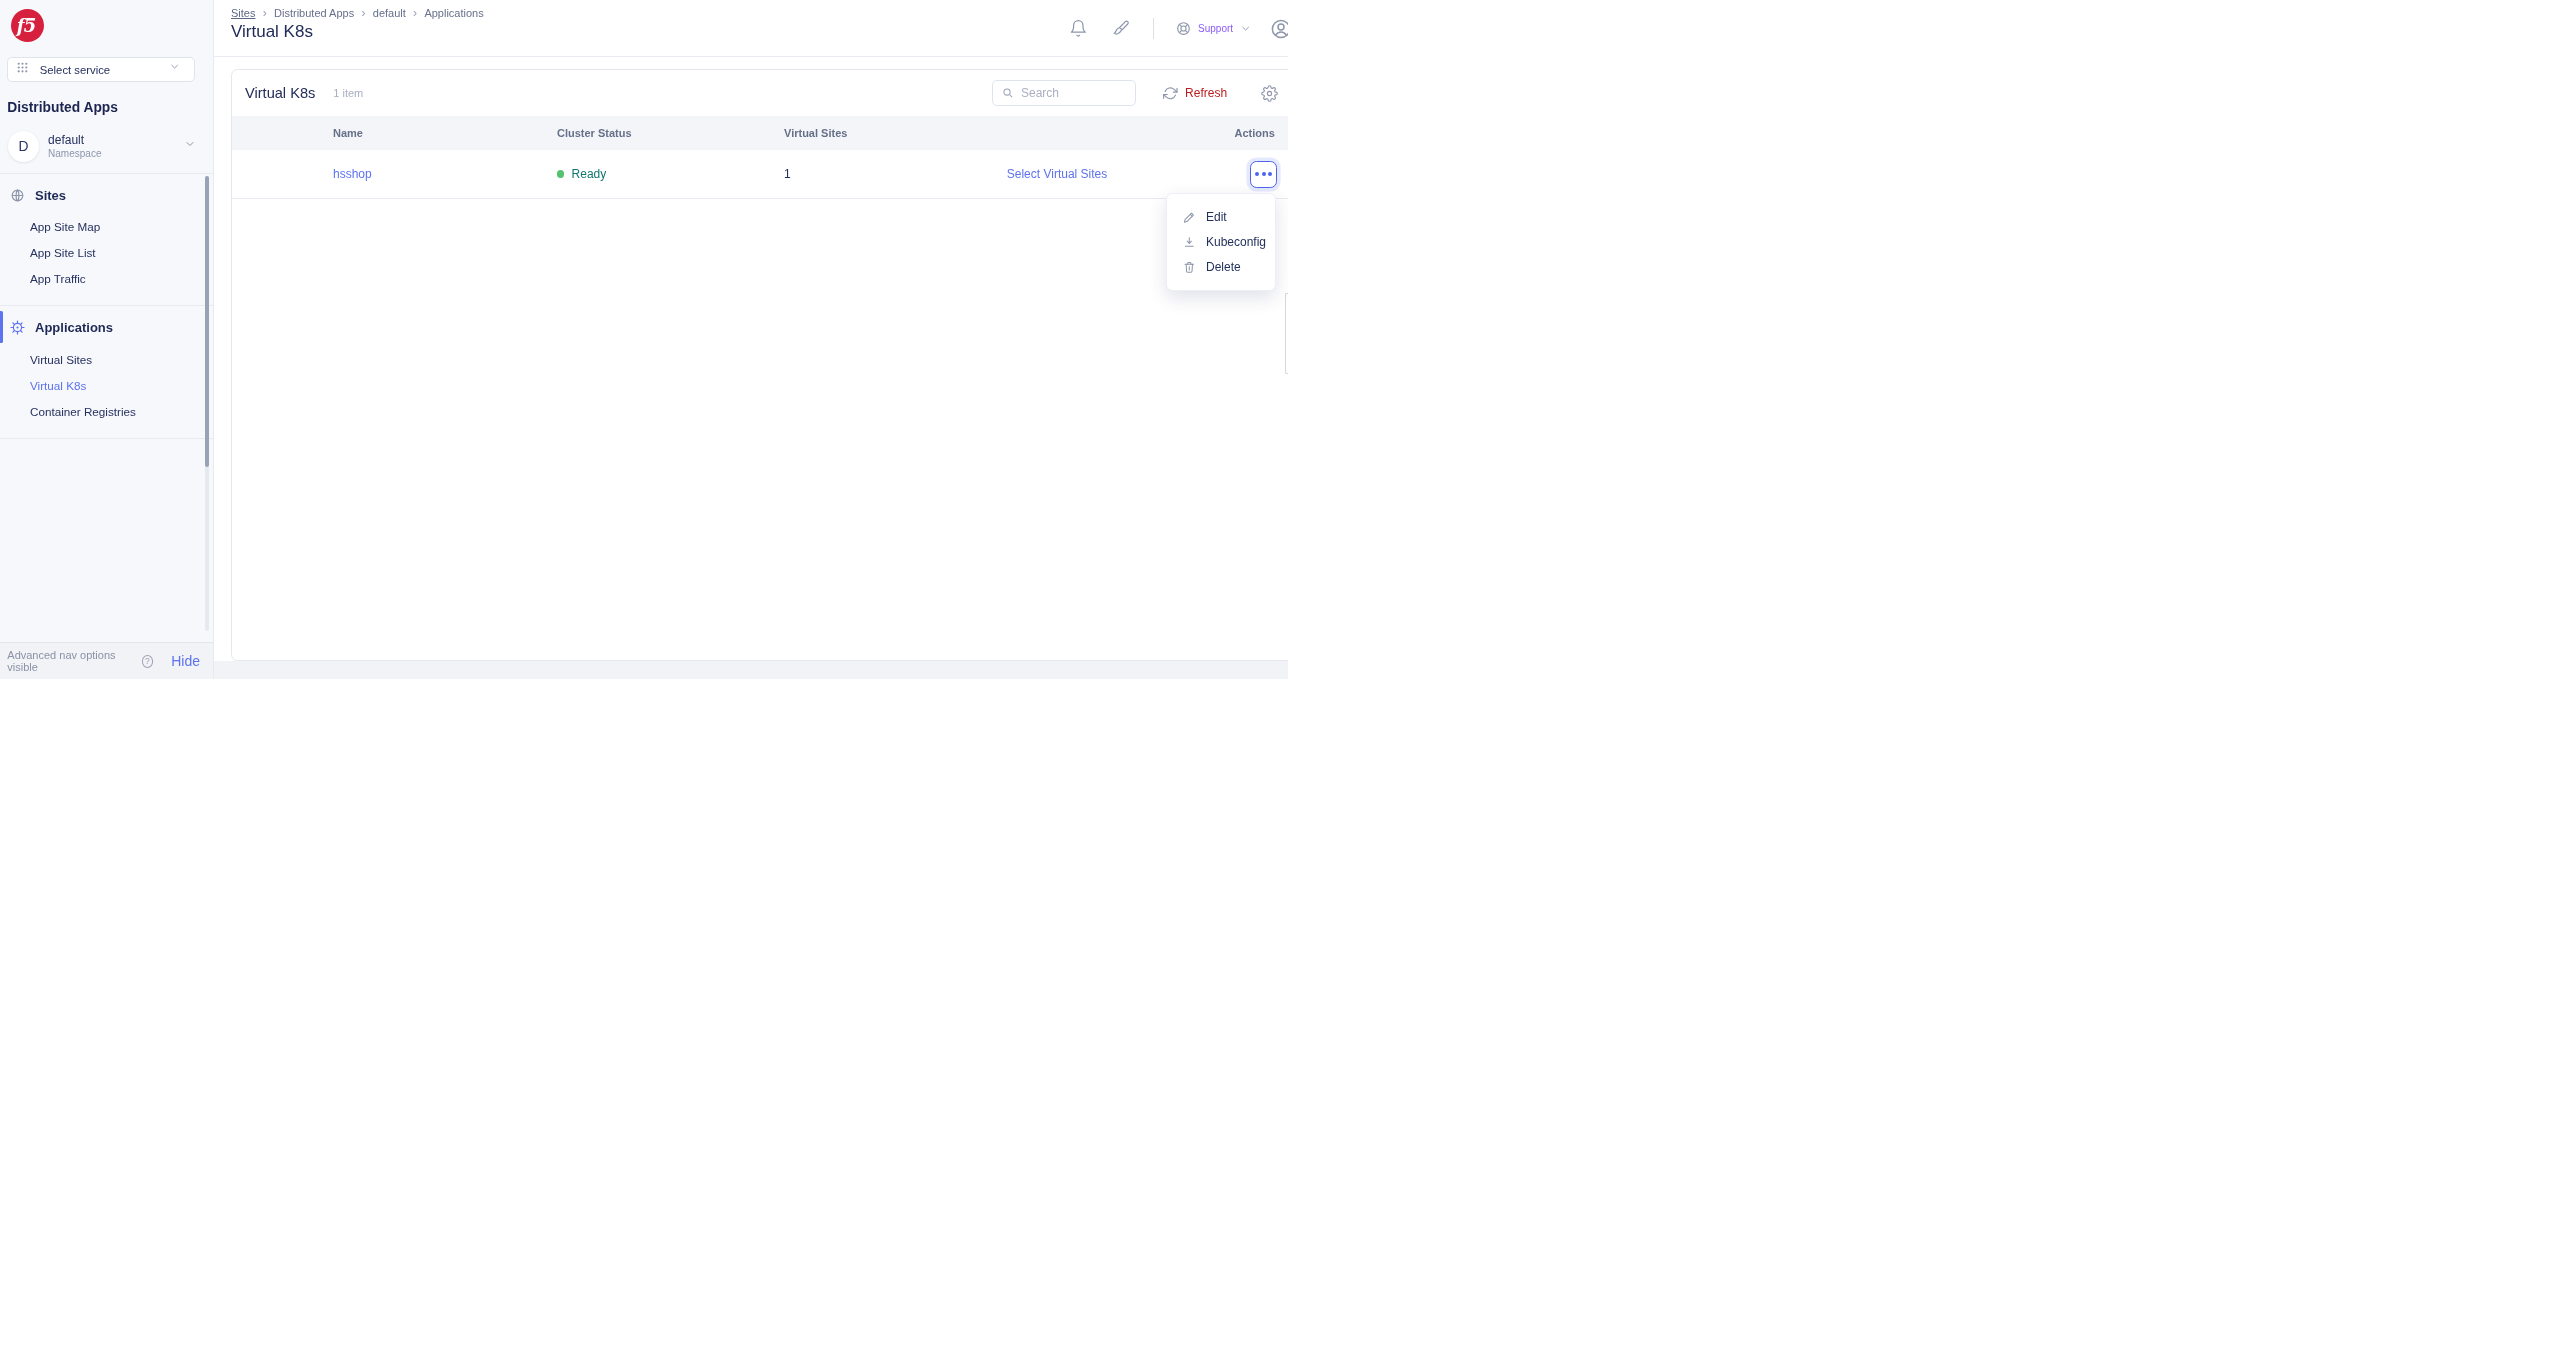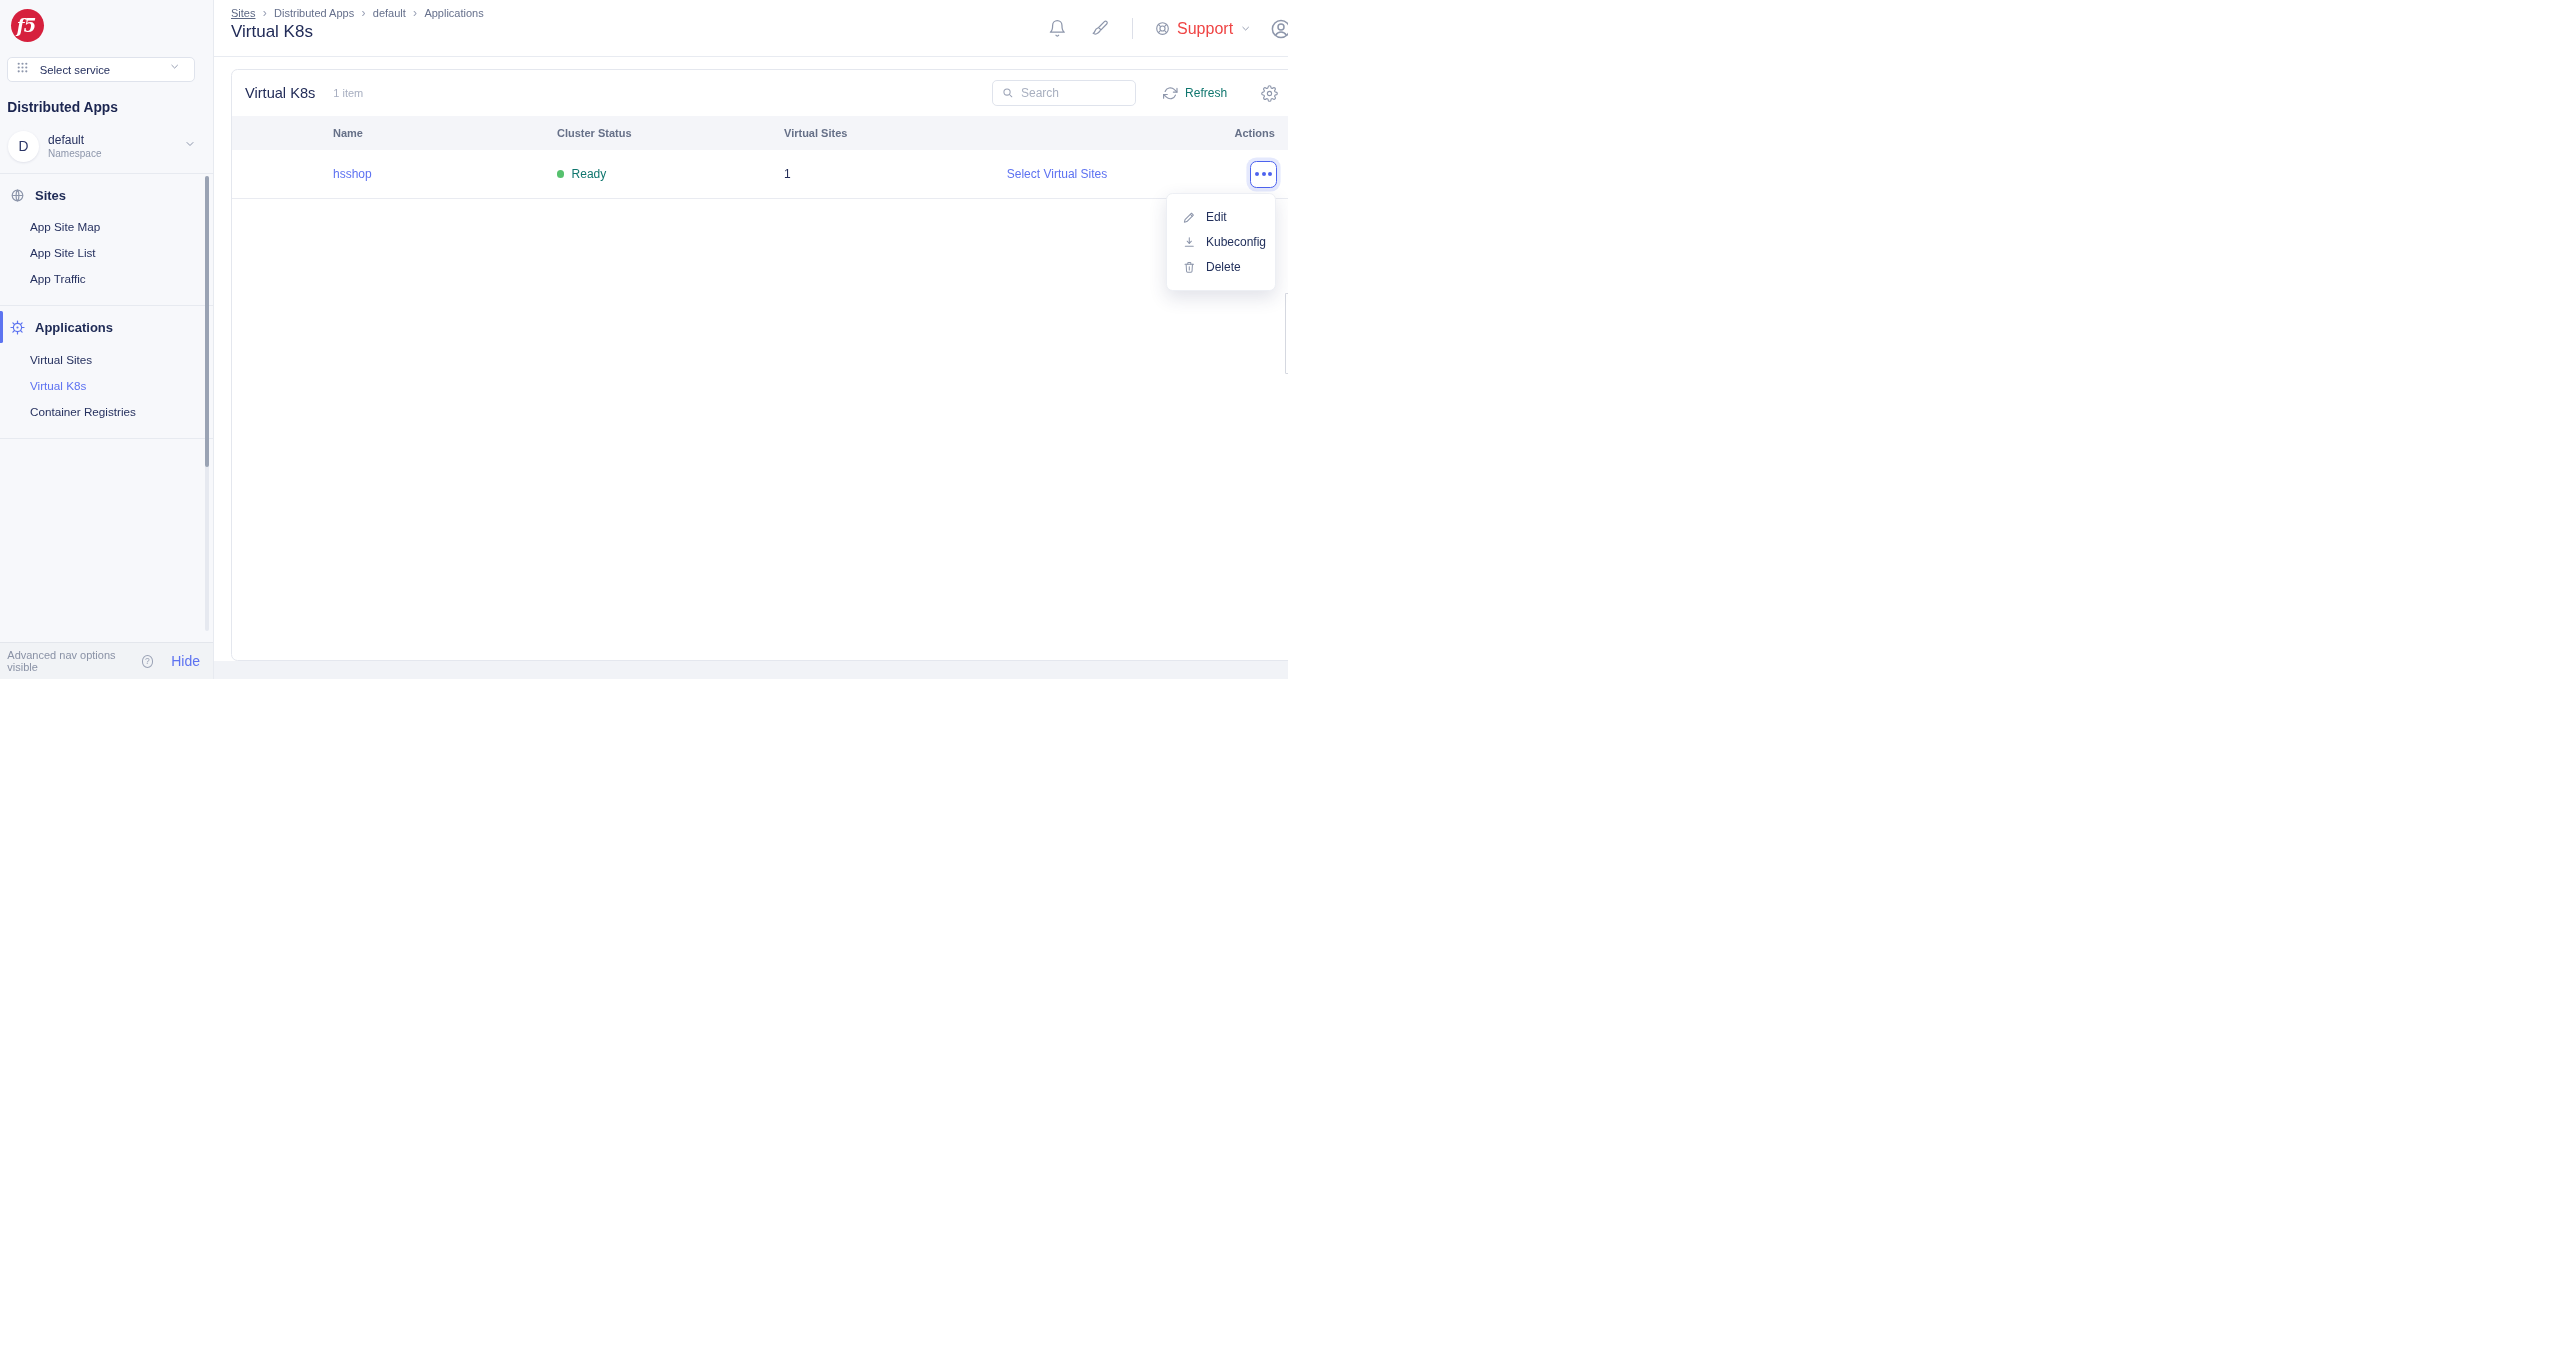--- a/index.html
+++ b/index.html
@@ -60,36 +60,36 @@
   .crumbs { position:absolute; left:17px; top:7.3px; display:flex; align-items:center; gap:7.3px;
     font-size:11px; color:#66708c; }
   .crumb { cursor:pointer; }
   .crumb.home { color:#5d6884; text-decoration:underline; }
   .crumb-sep { color:#9aa1b6; font-size:12px; line-height:1; }
   .page-title { position:absolute; left:17px; top:22px; font-size:17px; font-weight:400; color:#222c58; }
   .top-actions { position:absolute; right:-4.9px; top:0; height:57px; display:flex; align-items:center; }
   .icon-btn { display:flex; align-items:center; justify-content:center; color:#8d96ab; cursor:pointer; }
   .vdiv { width:0.8px; height:21px; background:#dcdfe8; margin:0 21px 0 22.7px; }
   .support { display:flex; align-items:center; gap:6.5px; cursor:pointer; }
-  .support-label { font-size:16px; color:#ef4444; }
+  .support-label { font-size:10px; color:#8b5cf6; }
   .user-btn { margin-left:18px; }
 
   
   .card { position:absolute; left:231px; top:69px; right:-0.8px; height:592px; background:#fff;
     border:0.8px solid #e4e7ee; border-radius:6.5px 0 0 6.5px; }
   .card-header { height:46px; display:flex; align-items:center; padding:0 9.7px 0 13px; }
   .card-title { font-size:14.6px; font-weight:500; color:#222c58; }
   .item-count { margin-left:18px; font-size:11px; color:#a7aec0; }
   .search-box { margin-left:auto; width:144px; height:26px; border:0.8px solid #dfe3ec; border-radius:4.9px;
     display:flex; align-items:center; gap:6.5px; padding:0 8px; color:#a9b0c0; background:#fff; }
   .search-box input { border:none; outline:none; width:97px; font-size:12px; color:#2a3466;
     font-family:inherit; background:transparent; }
   .search-box input::placeholder { color:#a9b0c0; }
   .refresh-btn { margin-left:27.5px; display:flex; align-items:center; gap:7.3px; cursor:pointer; }
-  .refresh-btn span { font-size:12px; color:#0f766e; }
+  .refresh-btn span { font-size:12px; color:#b91c1c; }
   .gear-btn { margin-left:34px; }
 
   .thead { height:34px; background:#f4f5f9; display:grid;
     grid-template-columns:224px 227px 172px 202px 1fr; padding-left:101px; align-items:center;
     font-size:11px; font-weight:700; color:#667088; }
   .th-actions { justify-self:end; padding-right:13px; }
   .trow { height:49px; display:grid; grid-template-columns:224px 227px 172px 202px 1fr;
     padding-left:101px; align-items:center; border-bottom:0.8px solid #e9ebf1; font-size:12px; }
   .cell-link { color:#5d72f1; text-decoration:none; cursor:pointer; }
   .status { display:flex; align-items:center; gap:7.3px; color:#0f766e; }

